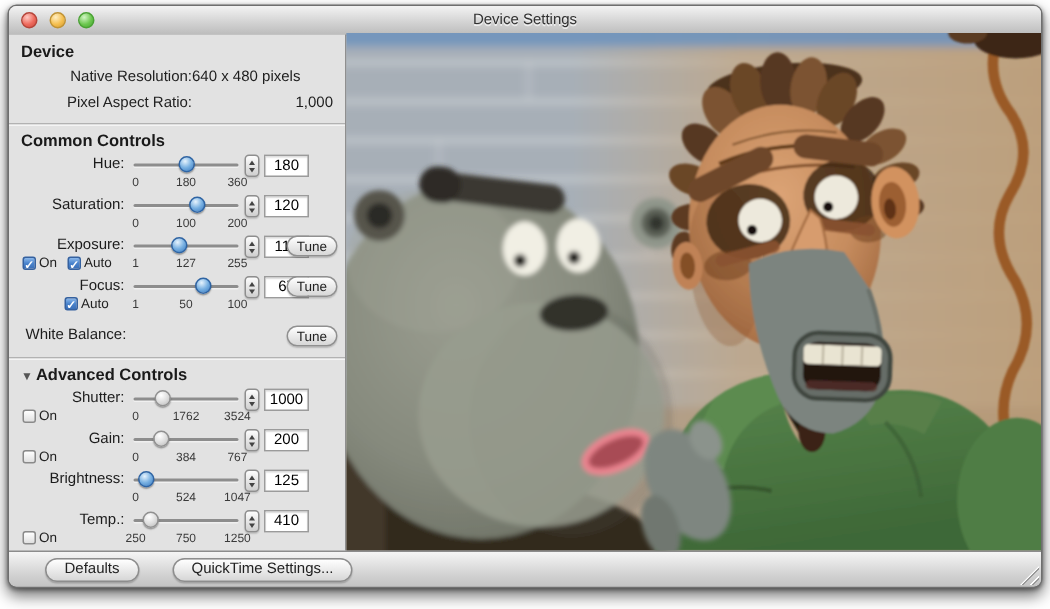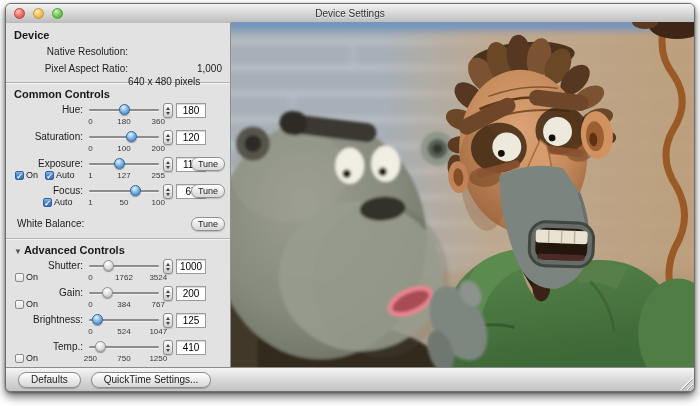--- a/index.html
+++ b/index.html
@@ -20,21 +20,21 @@
   .content{flex:1;display:flex;min-height:0;align-items:flex-end;}
   .panel{width:224px;flex:0 0 224px;background:#e2e2e2;border-right:1px solid #8f8f8f;position:relative;font-size:10px;color:#1c1c1c;}
   .divider{border-top:1px solid #b2b2b2;border-bottom:1px solid #f4f4f4;height:0;margin:0;}
   .sec{position:relative;}
   .sec-h{font-size:11px;font-weight:bold;color:#1a1a1a;padding:4px 0 3px 8px;}
   .tri{font-size:8px;color:#555;margin-right:2px;}
   
   .sec-device{padding:2px 0 3px;}
   .dev-row{position:relative;height:16px;line-height:16px;}
   .dev-label{position:absolute;left:4px;width:118px;text-align:right;color:#222;}
-  .dev-val{position:absolute;left:122px;margin-top:30px;}
+  .dev-val{position:absolute;left:122px;}
   .popup{position:absolute;left:122px;top:0px;width:88px;height:15px;border:1px solid #7b8aa0;border-radius:4px;
     background:linear-gradient(#fff,#dcdcdc);display:flex;align-items:center;overflow:hidden;box-shadow:0 1px 1px rgba(0,0,0,.2);}
   .popup-text{flex:1;padding-left:5px;font-size:10px;color:#111;}
   .popup-cap{width:13px;align-self:stretch;background:linear-gradient(#bcd6f3,#5e95d8 50%,#3f7cc6);display:flex;flex-direction:column;
     align-items:center;justify-content:center;gap:1px;}
   .popup-cap i{display:block;width:0;height:0;border-left:3px solid transparent;border-right:3px solid transparent;}
   .popup-cap .up{border-bottom:3px solid #fff;}
   .popup-cap .dn{border-top:3px solid #fff;}
   .dev-num{position:absolute;right:8px;top:1px;}
   
@@ -64,21 +64,21 @@
     font-size:8px;line-height:9px;text-align:center;color:#fff;box-sizing:border-box;}
   .box.checked{background:linear-gradient(#8cb8ea,#4a84cd 50%,#3a6fb8);border-color:#35619f;font-weight:bold;}
   .wb-row{position:relative;height:22px;margin:3px 5px 2px 5px;}
   .wb-label{position:absolute;left:6px;top:4px;}
   .wb-row .tune{top:3px;}
   
   .preview{flex:1;min-width:0;background:#9aa2aa;position:relative;}
   .preview svg{display:block;width:100%;height:100%;}
   
   .footer{height:23px;flex:0 0 23px;background:linear-gradient(#f5f5f5,#d0d0d0 70%,#c3c3c3);border-top:1px solid #8c8c8c;
-    position:relative;display:flex;align-items:center;gap:10px;padding-left:12px;}
+    position:relative;display:flex;align-items:center;gap:22px;padding-left:24px;}
   .f-btn{height:16px;border:1px solid #8d8d8d;border-radius:9px;background:linear-gradient(#ffffff,#d6d6d6);
     font-size:10px;font-family:"Liberation Sans",sans-serif;color:#222;padding:0 12px;box-shadow:0 1px 1px rgba(0,0,0,.2);}
   .grip{position:absolute;right:1px;bottom:1px;width:13px;height:13px;
     background:repeating-linear-gradient(135deg,rgba(255,255,255,.95) 0 1px,#9a9a9a 1px 2px,rgba(0,0,0,0) 2px 4.5px);
     clip-path:polygon(100% 0,100% 100%,0 100%);}
 </style>
 </head>
 <body>
 
 <div class="stage">

